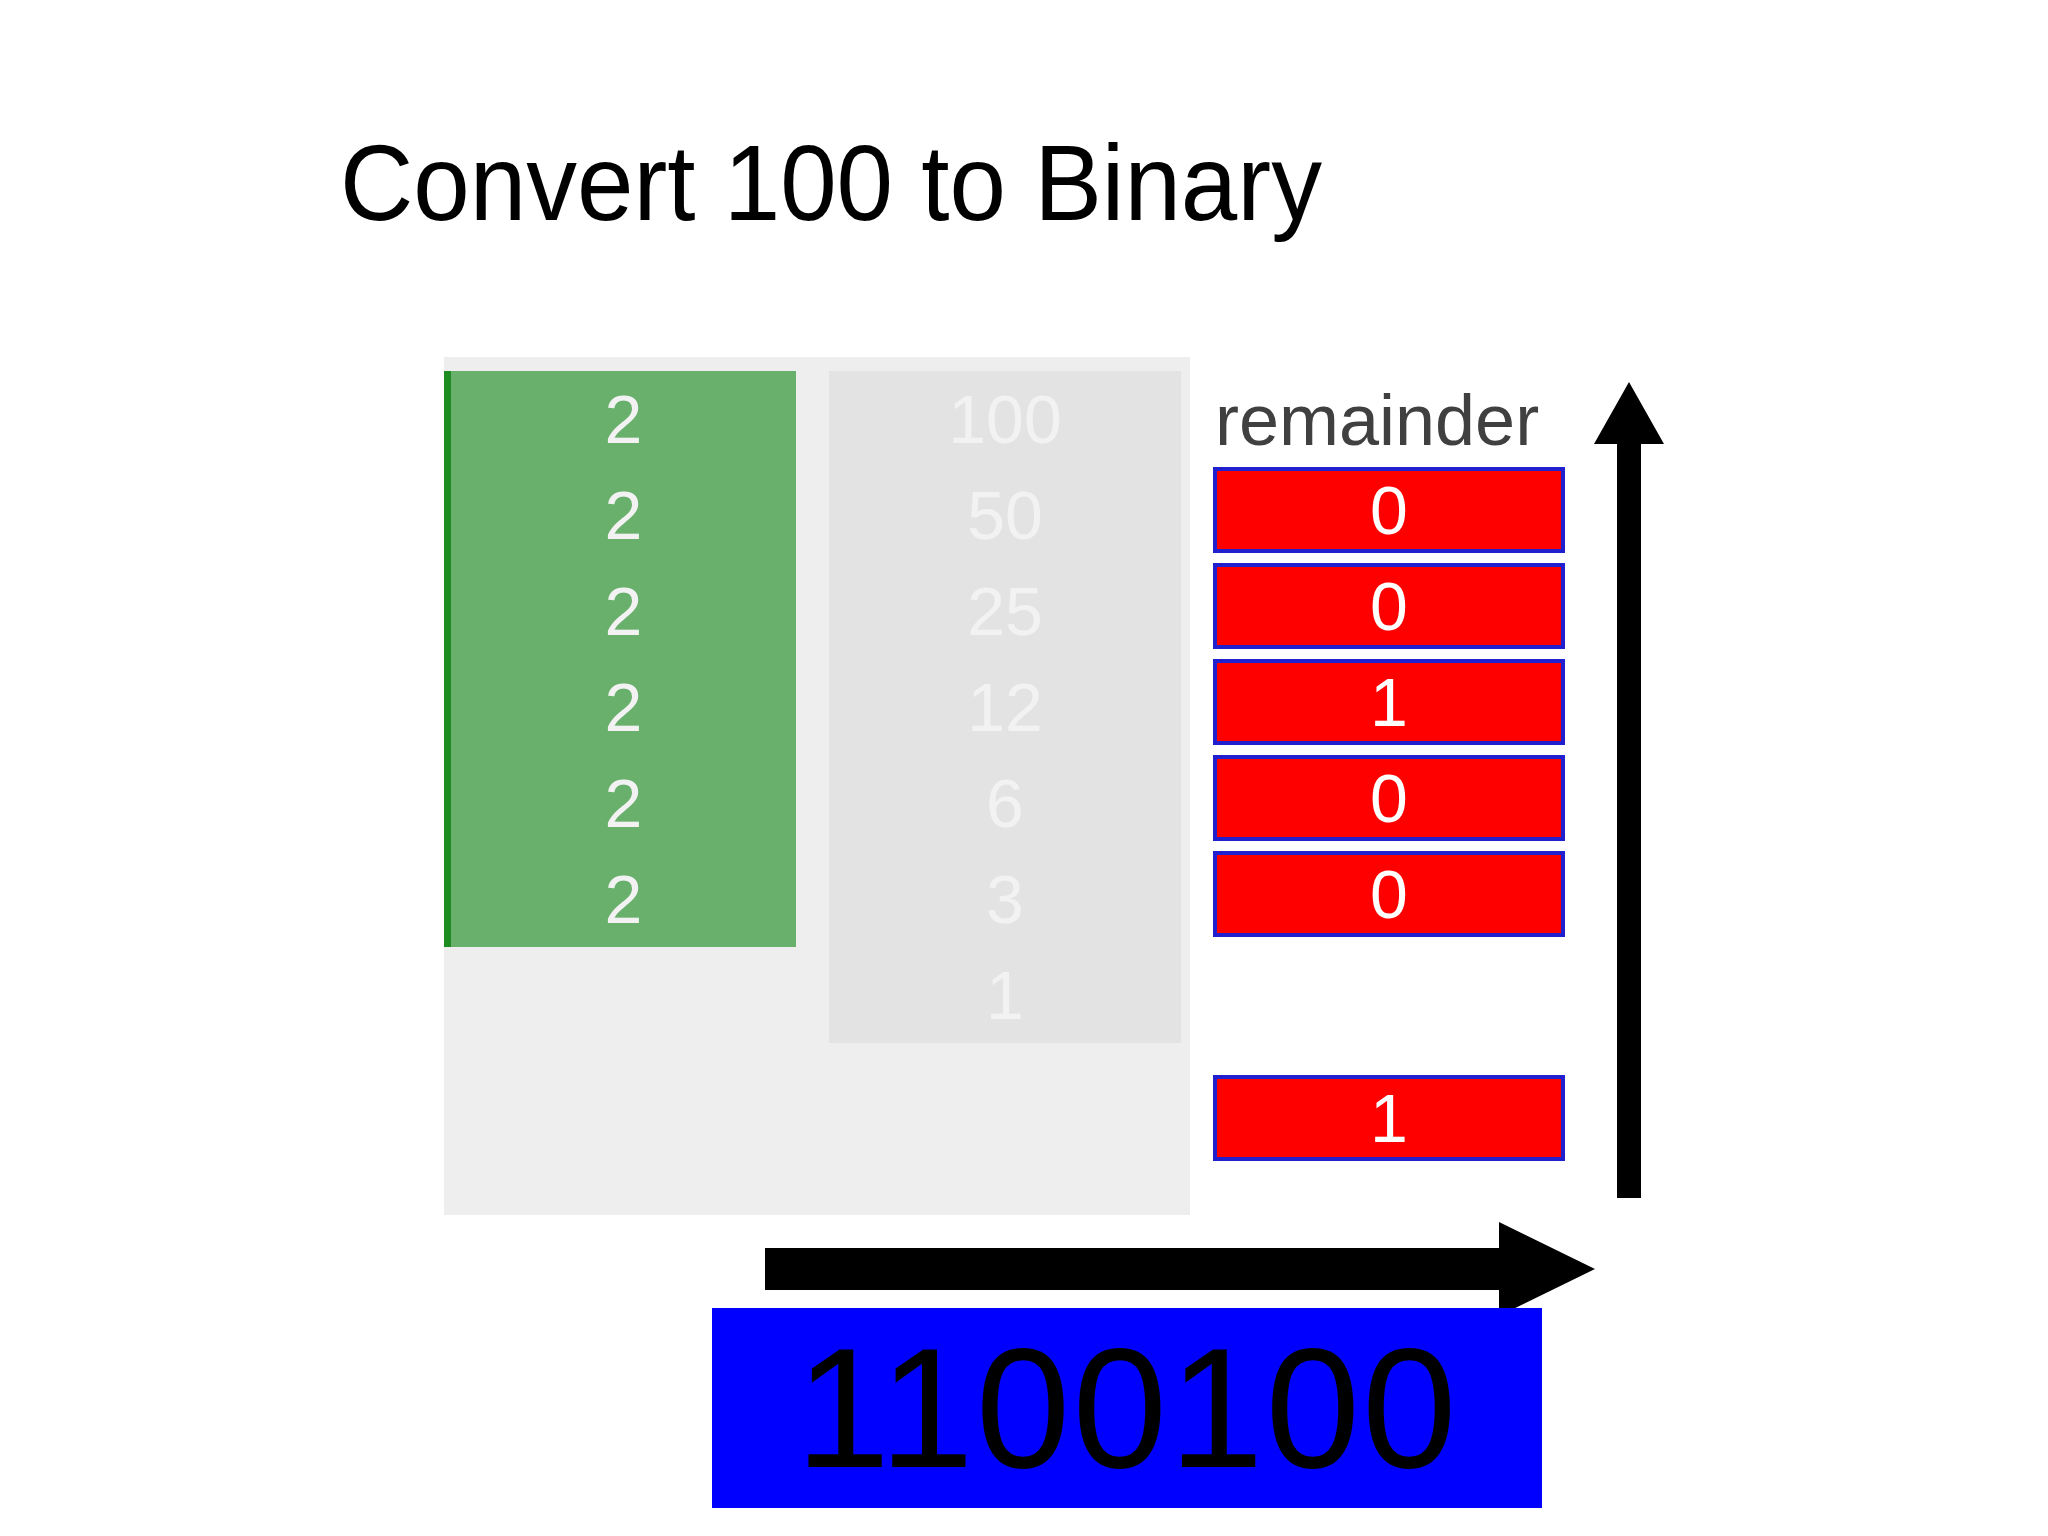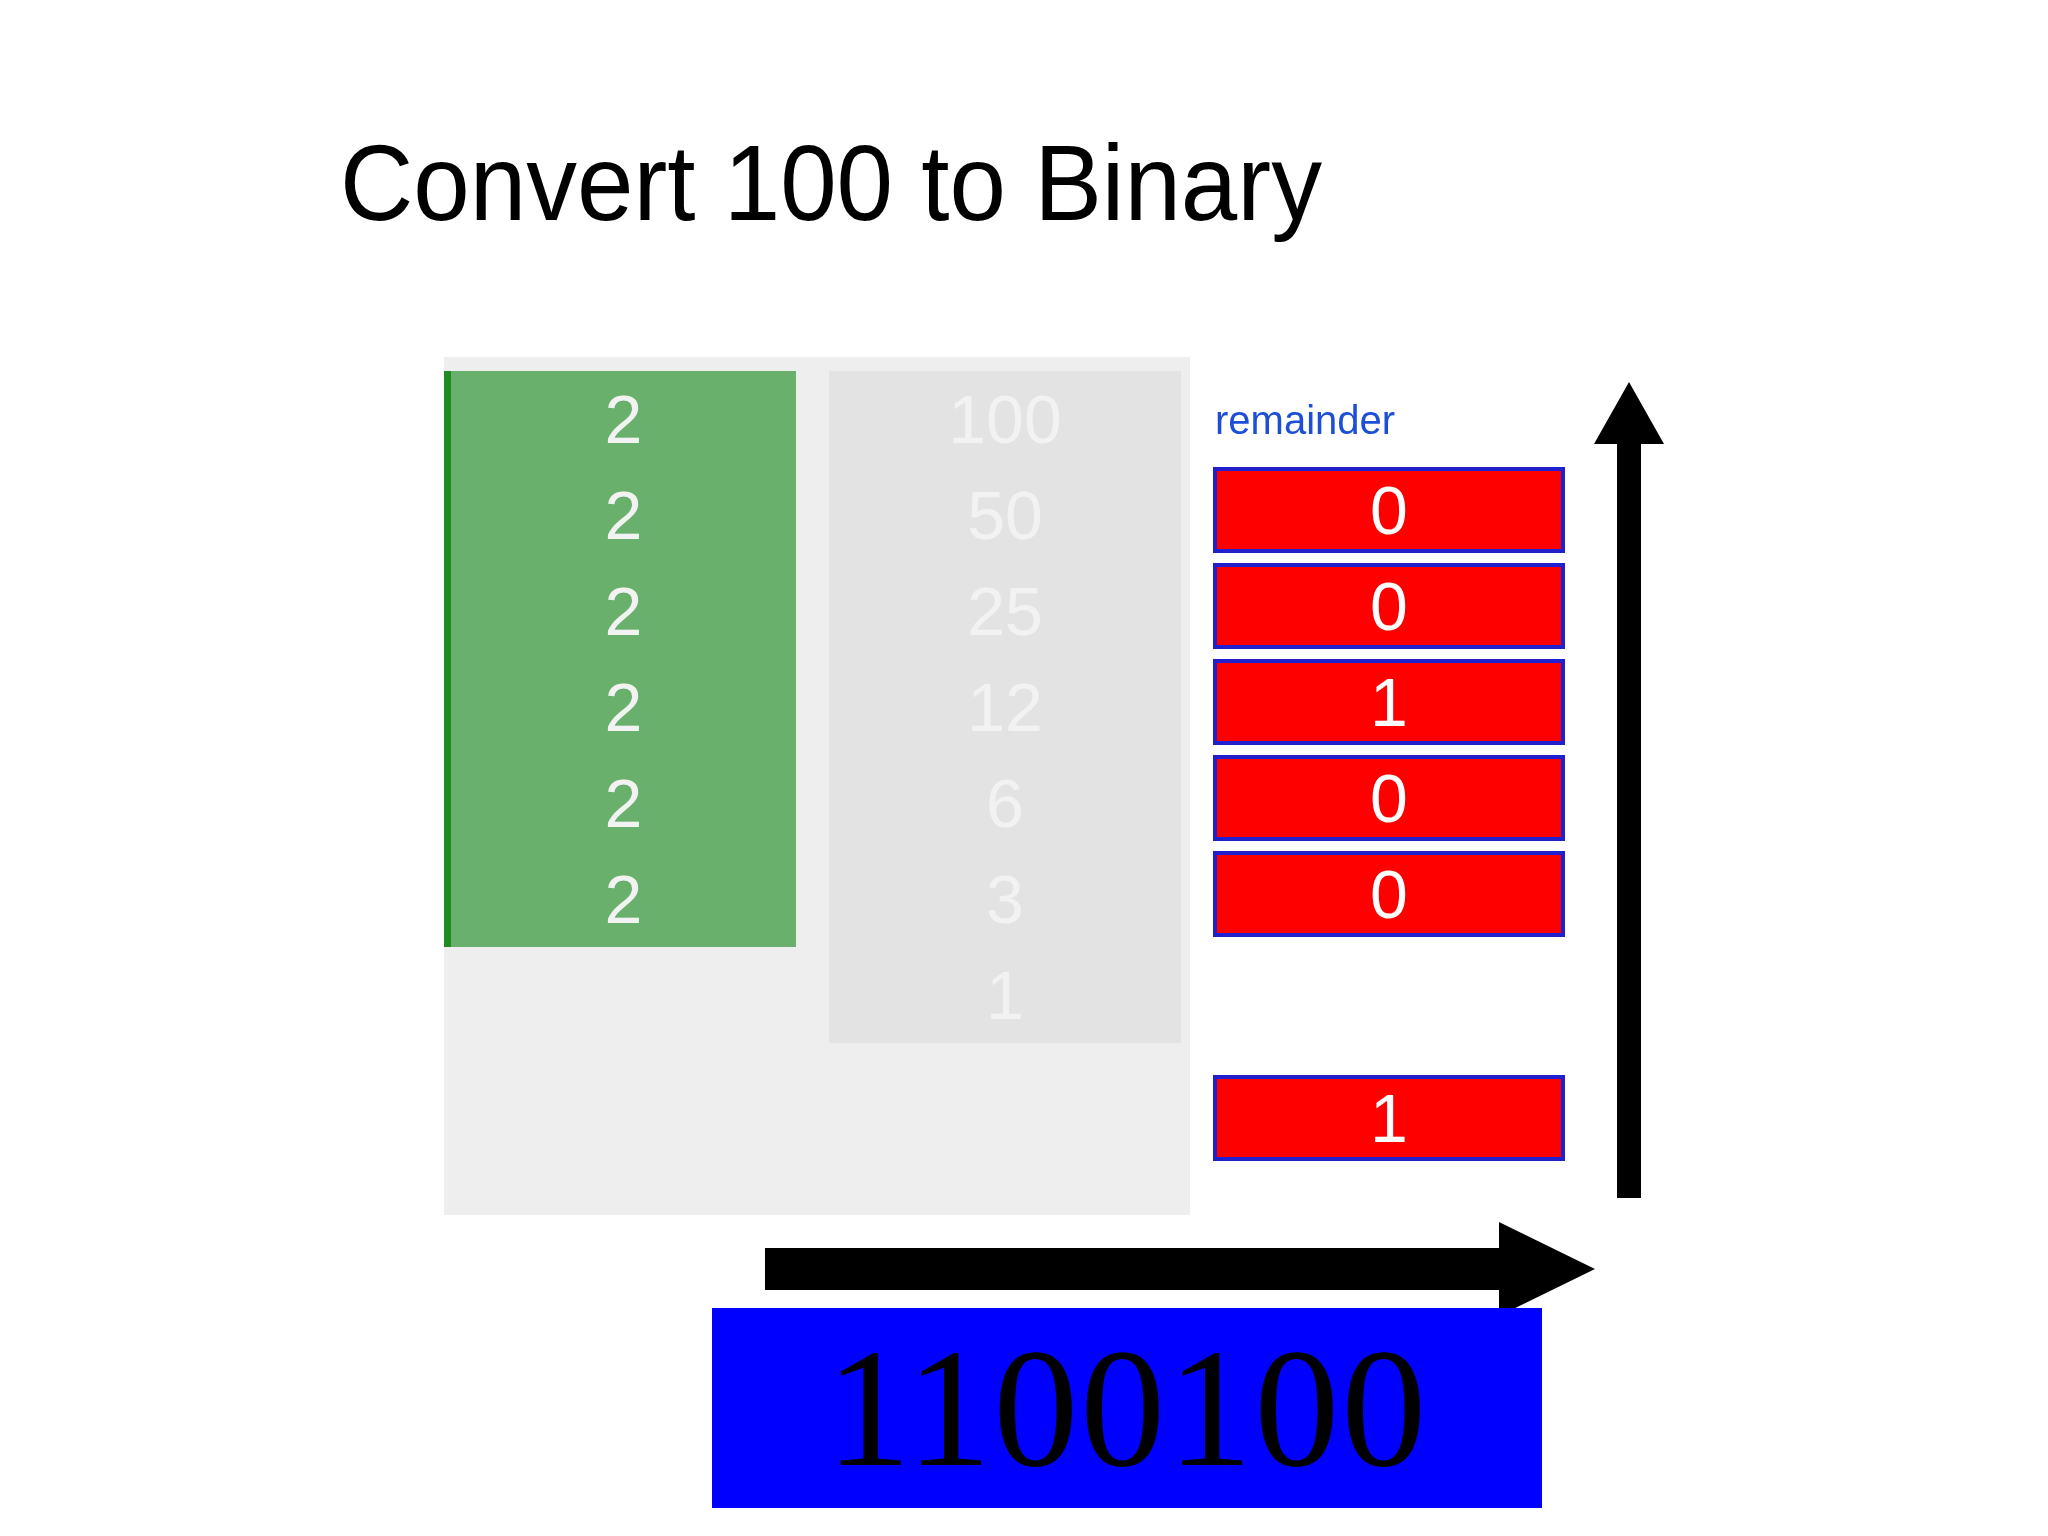--- a/index.html
+++ b/index.html
@@ -97,22 +97,22 @@
   }
 
   
   #remainder-label {
     position: absolute;
     left: 1215px;
     top: 385px;
     width: 360px;
     height: 70px;
     line-height: 70px;
-    font-size: 40px;
-    color: #1d4ed8;
+    font-size: 72px;
+    color: #404040;
     font-family: "Liberation Sans", sans-serif;
     white-space: nowrap;
   }
 
   .remainder-box {
     position: absolute;
     left: 1213px;
     width: 352px;
     height: 86px;
     background: #FF0000;
@@ -151,21 +151,21 @@
     height: 200px;
     background: #0000FF;
   }
   #result-text {
     position: absolute;
     left: 0; top: 0;
     width: 830px;
     height: 200px;
     line-height: 200px;
     text-align: center;
-    font-family: Liberation Serif, serif;
+    font-family: Liberation Sans, sans-serif;
     font-size: 170px;
     color: #000000;
     letter-spacing: 2px;
     white-space: nowrap;
   }
 </style>
 </head>
 <body>
 
 <div id="slide">

